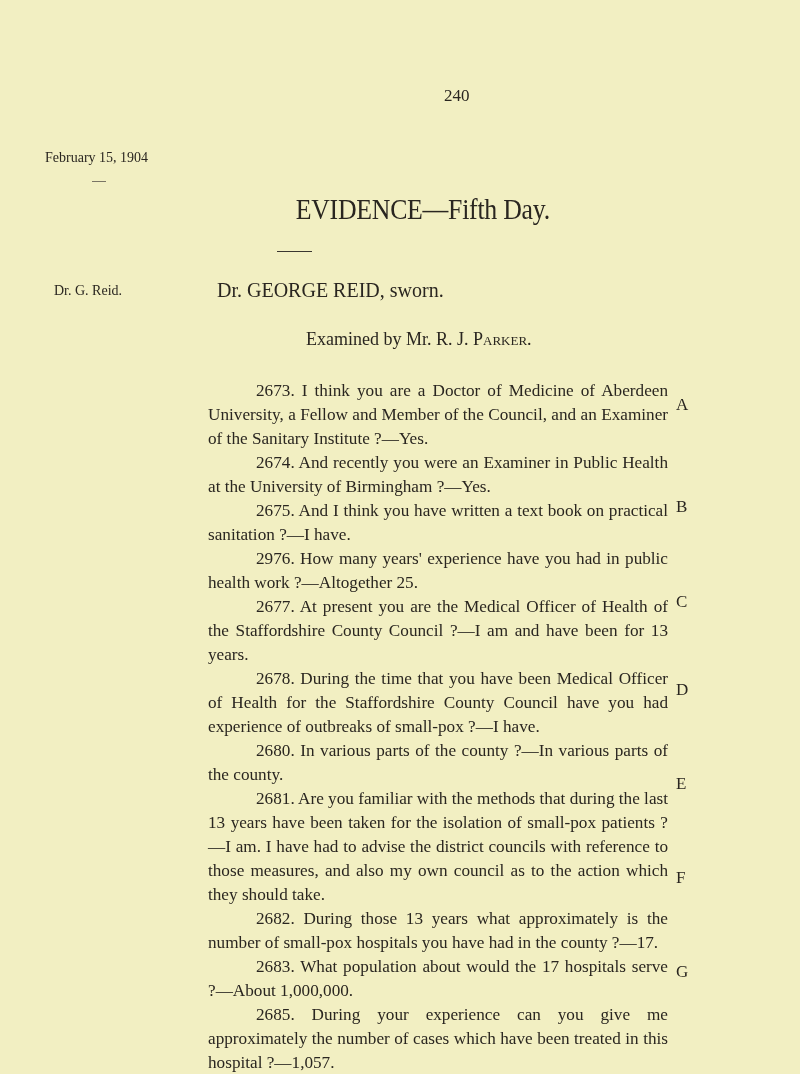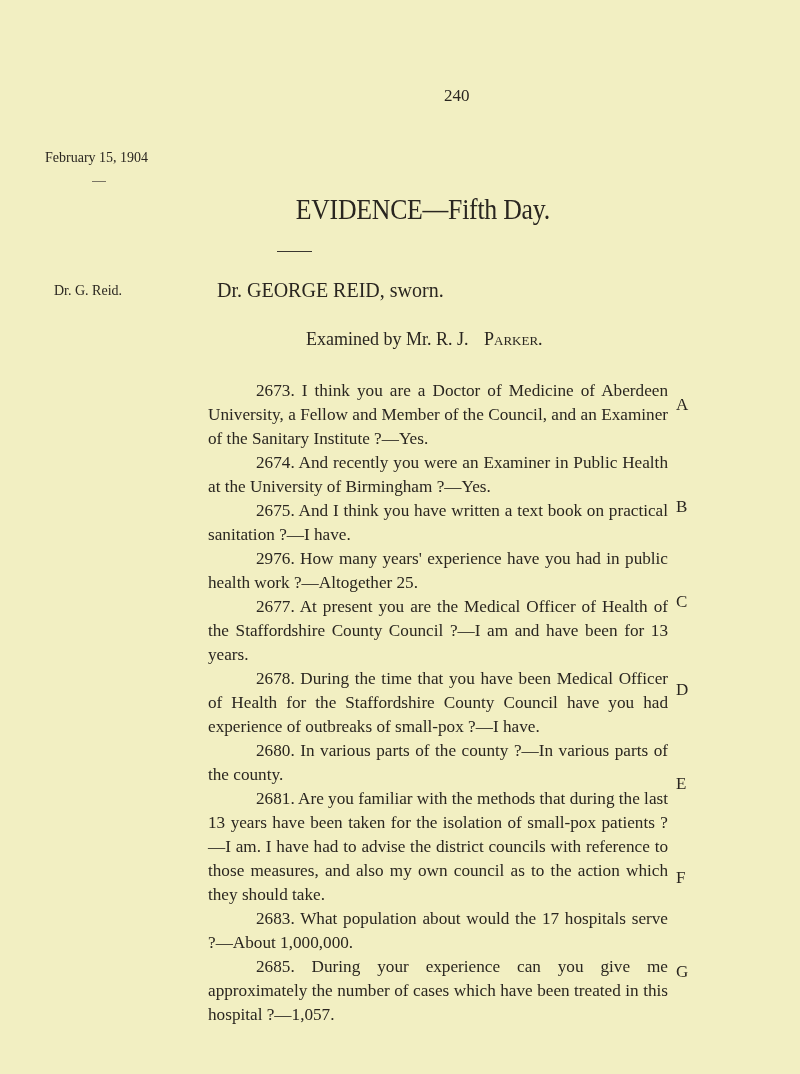--- a/index.html
+++ b/index.html
@@ -12,21 +12,21 @@
       overflow: hidden;
     }
     .page-number { position: absolute; top: 86px; left: 444px; font-size: 17px; }
     .date { position: absolute; top: 150px; left: 45px; font-size: 14px; }
     .date-rule { position: absolute; top: 181px; left: 92px; width: 14px; border-top: 1px solid #7a7565; }
     .title { position: absolute; top: 192px; left: 0; width: 800px; text-align: center; padding-left: 40px; box-sizing: border-box; font-size: 30px; letter-spacing: -0.3px; transform: scaleX(0.86); transform-origin: 440px 0; }
     .title-rule { position: absolute; top: 251px; left: 277px; width: 35px; border-top: 1px solid #3a3630; }
     .margin-witness { position: absolute; top: 283px; left: 42px; font-size: 14px; margin-left: 12px; }
     .witness { position: absolute; top: 279px; left: 217px; font-size: 20px; text-align: center; }
     .examined { position: absolute; top: 329px; left: 306px; font-size: 18px; }
-    .examined .sc { font-variant: small-caps; margin-left: 11px; }
+    .examined .sc { font-variant: small-caps; }
     .body-text {
       position: absolute; top: 379px; left: 208px; width: 460px;
       font-size: 17.2px; line-height: 24px; text-align: justify;
     }
     .body-text p { margin: 0; text-indent: 48px; }
     .margin-letter { position: absolute; left: 676px; font-size: 17px; }
   </style>
 </head>
 <body>
 
@@ -41,20 +41,21 @@
 
 <div class="body-text">
   <p>2673. I think you are a Doctor of Medicine of Aberdeen University, a Fellow and Member of the Council, and an Examiner of the Sanitary Institute ?—Yes.</p>
   <p>2674. And recently you were an Examiner in Public Health at the University of Birmingham ?—Yes.</p>
   <p>2675. And I think you have written a text book on practical sanitation ?—I have.</p>
   <p>2976. How many years' experience have you had in public health work ?—Altogether 25.</p>
   <p>2677. At present you are the Medical Officer of Health of the Staffordshire County Council ?—I am and have been for 13 years.</p>
   <p>2678. During the time that you have been Medical Officer of Health for the Staffordshire County Council have you had experience of outbreaks of small-pox ?—I have.</p>
   <p>2680. In various parts of the county ?—In various parts of the county.</p>
   <p>2681. Are you familiar with the methods that during the last 13 years have been taken for the isolation of small-pox patients ?—I am. I have had to advise the district councils with reference to those measures, and also my own council as to the action which they should take.</p>
+  <p>2682. During those 13 years what approximately is the number of small-pox hospitals you have had in the county ?—17.</p>
   <p>2683. What population about would the 17 hospitals serve ?—About 1,000,000.</p>
   <p>2685. During your experience can you give me approximately the number of cases which have been treated in this hospital ?—1,057.</p>
 </div>
 
 <div class="margin-letter" style="top:395px">A</div>
 <div class="margin-letter" style="top:497px">B</div>
 <div class="margin-letter" style="top:592px">C</div>
 <div class="margin-letter" style="top:680px">D</div>
 <div class="margin-letter" style="top:774px">E</div>
 <div class="margin-letter" style="top:868px">F</div>

